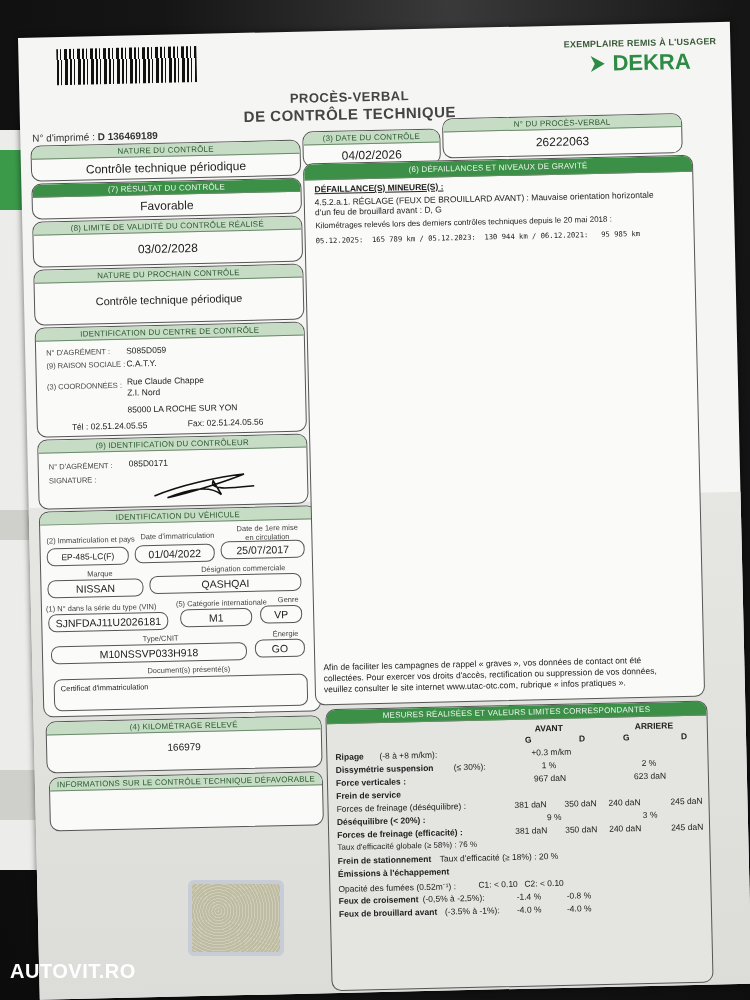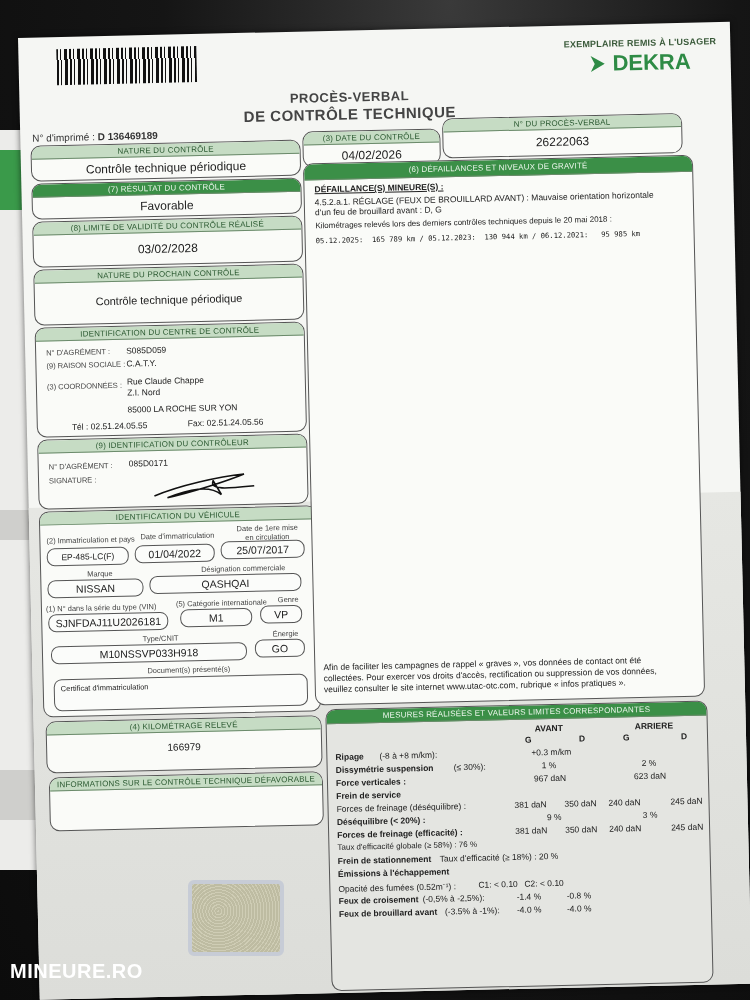--- a/index.html
+++ b/index.html
@@ -315,13 +315,13 @@
     <div class="meas-row" style="top:199px;">
       <span class="b" style="left:0;">Feux de brouillard avant</span>
       <span style="left:106px;">(-3.5% à -1%):</span>
       <span style="left:178px;">-4.0 %</span>
       <span style="left:228px;">-4.0 %</span>
     </div>
   </div>
 </div>
 
 <div class="stamp"></div>
-<div class="watermark">MINEURE.RO</div>
+<div class="watermark">AUTOVIT.RO</div>
 
 </body></html>

